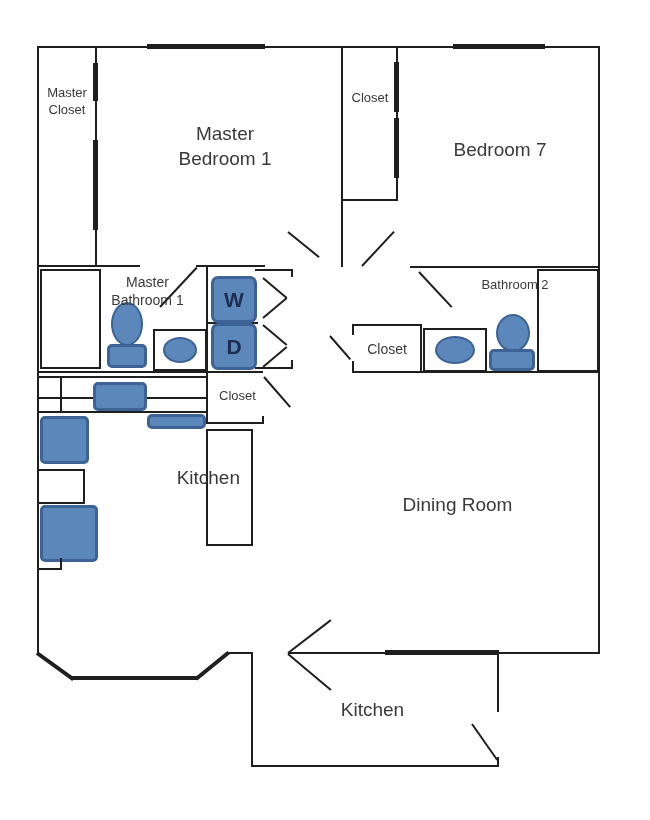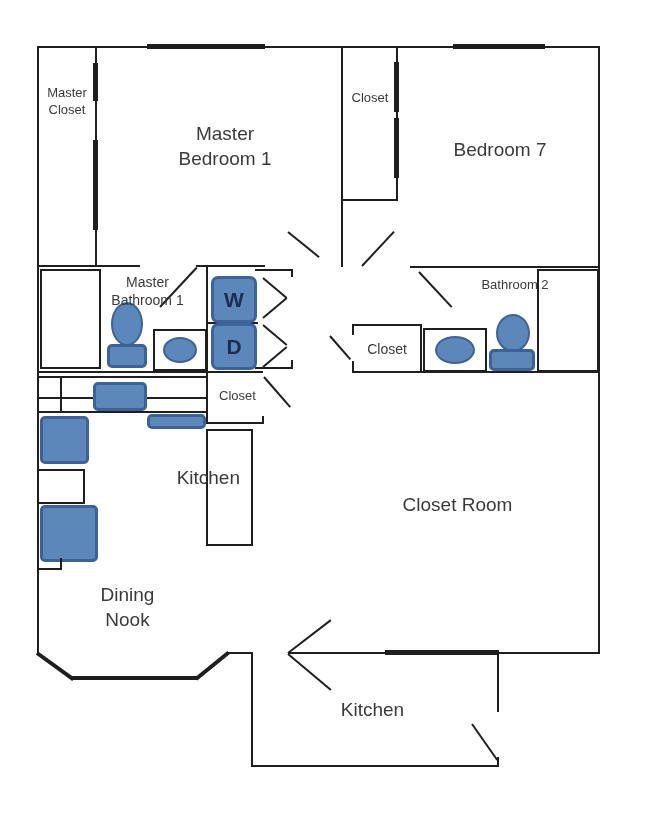--- a/index.html
+++ b/index.html
@@ -131,18 +131,16 @@
   <div class="lbl big" style="left:150px;top:122px;width:150px;">Master
 Bedroom 1</div>
   <div class="lbl small" style="left:342px;top:90px;width:56px;">Closet</div>
   <div class="lbl big" style="left:420px;top:138px;width:160px;">Bedroom 7</div>
   <div class="lbl med" style="left:95px;top:273px;width:105px;">Master
 Bathroom 1</div>
   <div class="lbl small" style="left:460px;top:277px;width:110px;">Bathroom 2</div>
   <div class="lbl med" style="left:355px;top:340px;width:64px;">Closet</div>
   <div class="lbl small" style="left:210px;top:388px;width:55px;">Closet</div>
   <div class="lbl big" style="left:115px;top:466px;width:125px;text-align:right;">Kitchen</div>
-  <div class="lbl big" style="left:395px;top:493px;width:125px;">Closet Room</div>
-  <div class="lbl big" style="left:75px;top:583px;width:105px;">Dining
-Nook</div>
+  <div class="lbl big" style="left:395px;top:493px;width:125px;">Dining Room</div>
   <div class="lbl big" style="left:335px;top:698px;width:75px;">Kitchen</div>
 
 </div>
 
 </body></html>

